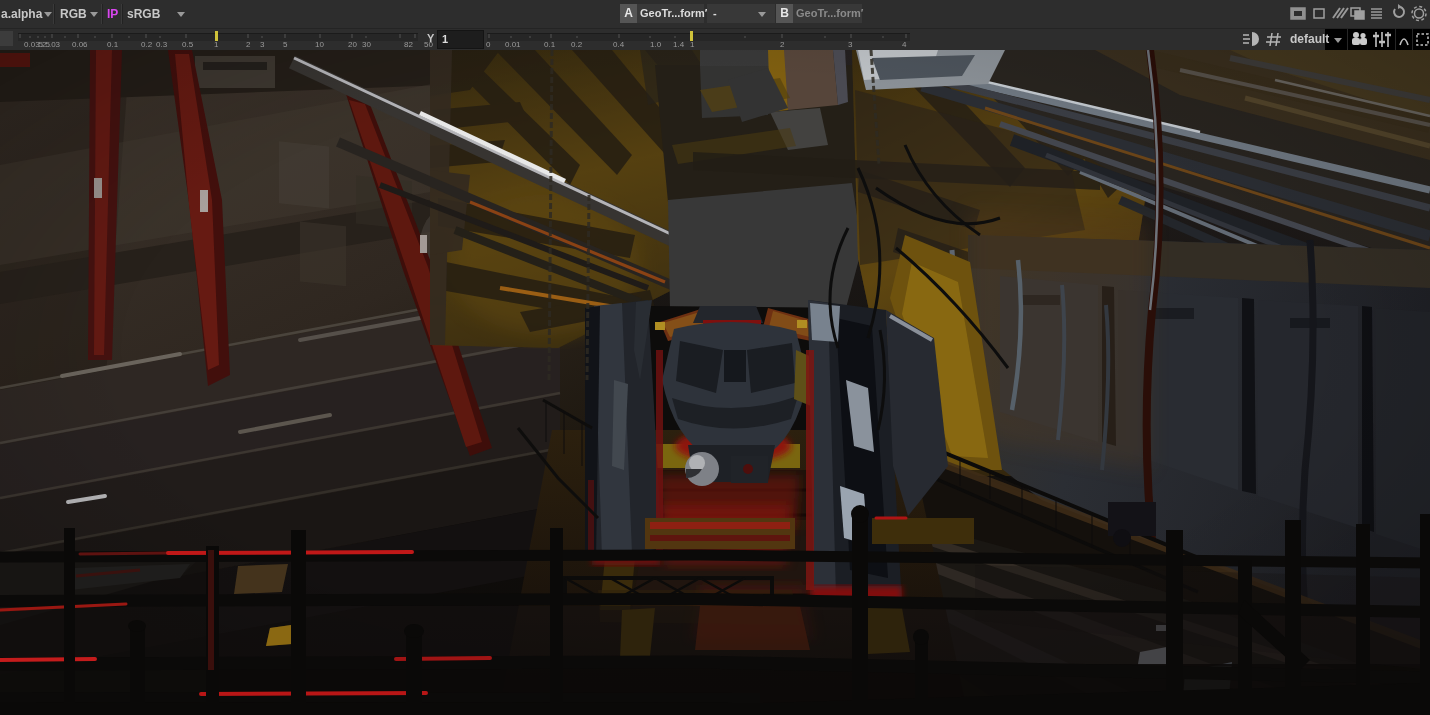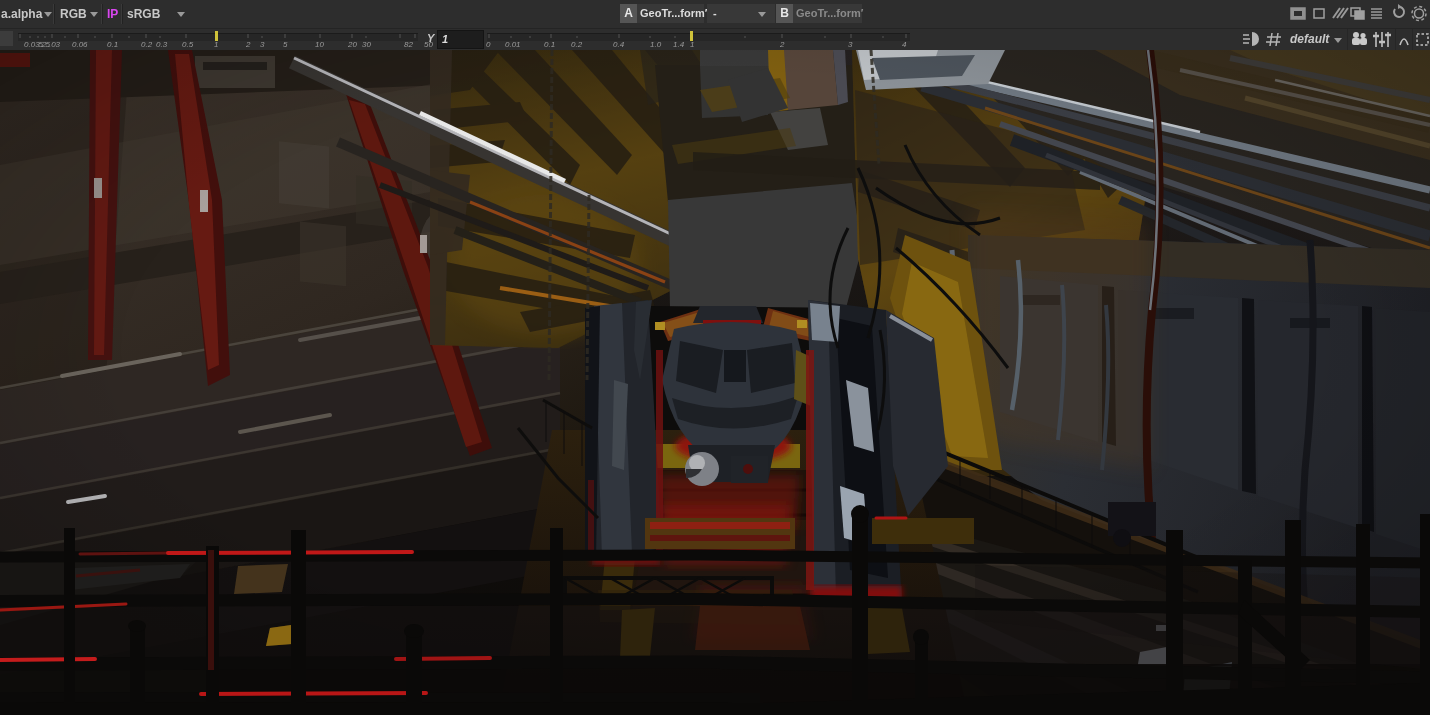--- a/index.html
+++ b/index.html
@@ -1,18 +1,18 @@
 <!DOCTYPE html>
 <html><head>
 <meta charset="utf-8">
 <style>
   html,body{margin:0;padding:0;background:#000;width:1430px;height:715px;overflow:hidden;}
   body{font-family:"Liberation Sans", sans-serif;}
   .bar1{position:absolute;left:0;top:0;width:1430px;height:28px;background:#2d2d2d;border-bottom:1px solid #242424;}
-  .bar2{position:absolute;left:0;top:29px;width:1430px;height:21px;background:#2d2d2d;font-style:italic;}
+  .bar2{position:absolute;left:0;top:29px;width:1325px;height:21px;background:#2d2d2d;}
   .viewer{position:absolute;left:0;top:50px;width:1430px;height:665px;background:#121008;}
   .t{position:absolute;color:#c8c8c8;font-size:12px;font-weight:bold;top:7px;white-space:nowrap;}
   .caret{position:absolute;top:12px;width:0;height:0;border-left:4px solid transparent;border-right:4px solid transparent;border-top:5px solid #999;}
   .sep{position:absolute;top:4px;width:1px;height:20px;background:#3a3a3a;border-right:1px solid #222;}
   .abox{position:absolute;top:4px;height:19px;background:#555;color:#e8e8e8;font-size:12px;font-weight:bold;text-align:center;line-height:19px;}
   .nbox{position:absolute;top:4px;height:19px;background:#383838;color:#ddd;font-size:11px;font-weight:bold;line-height:19px;}
   .slbl{position:absolute;color:#9a9a9a;font-size:8px;top:11px;line-height:9px;}
 </style>
 </head>
 <body>

